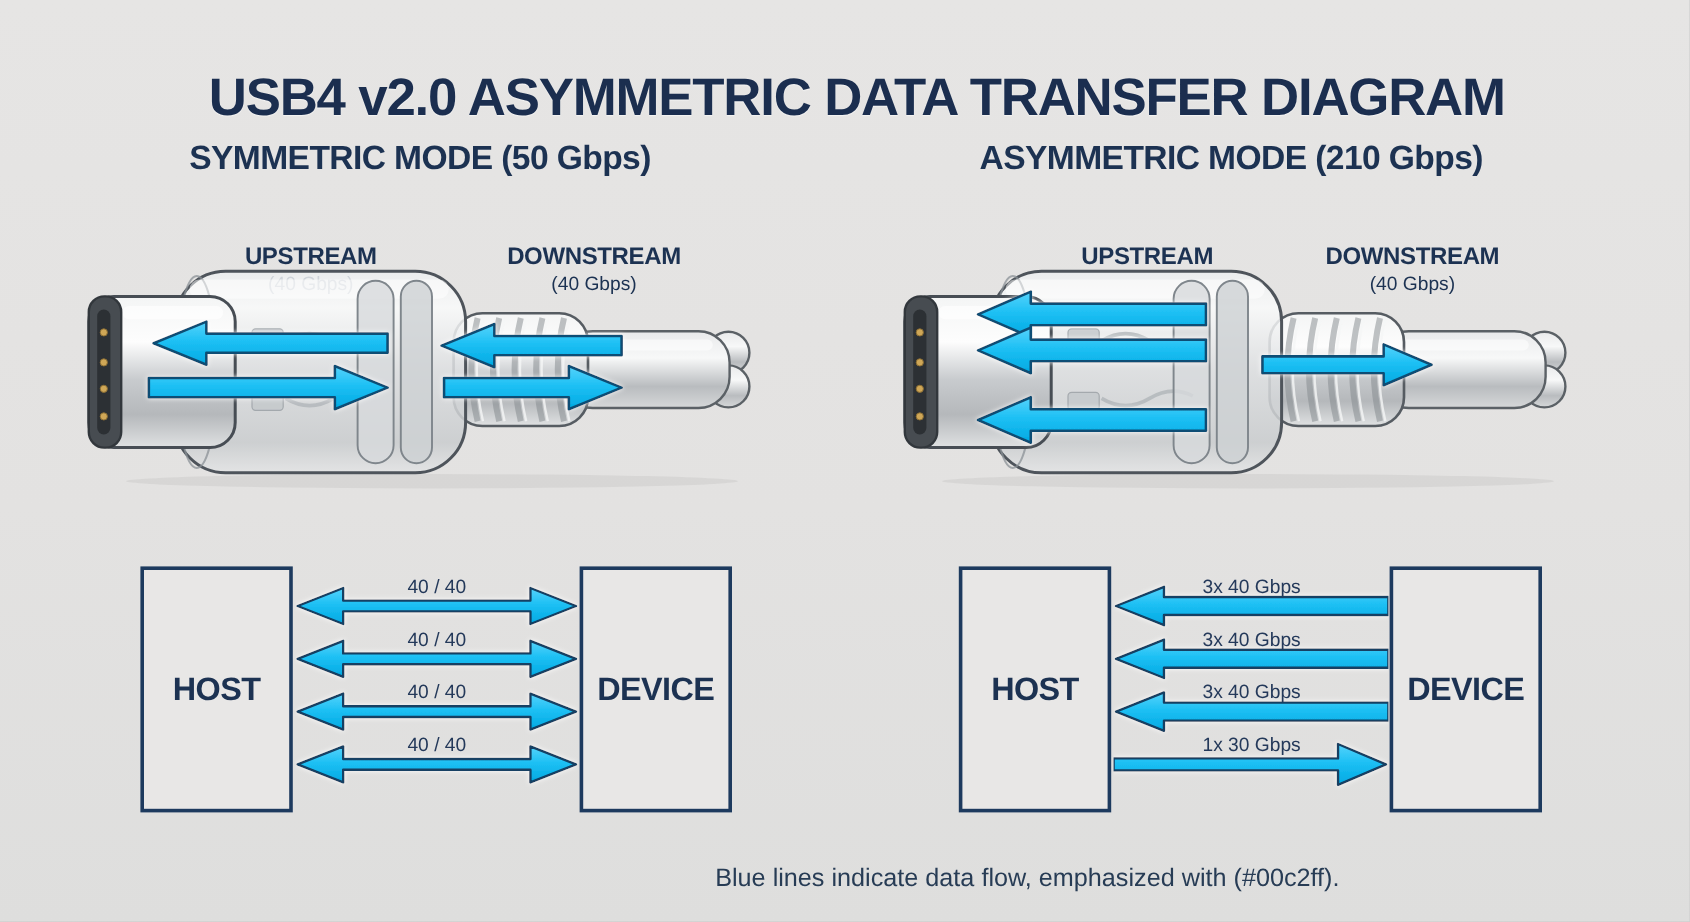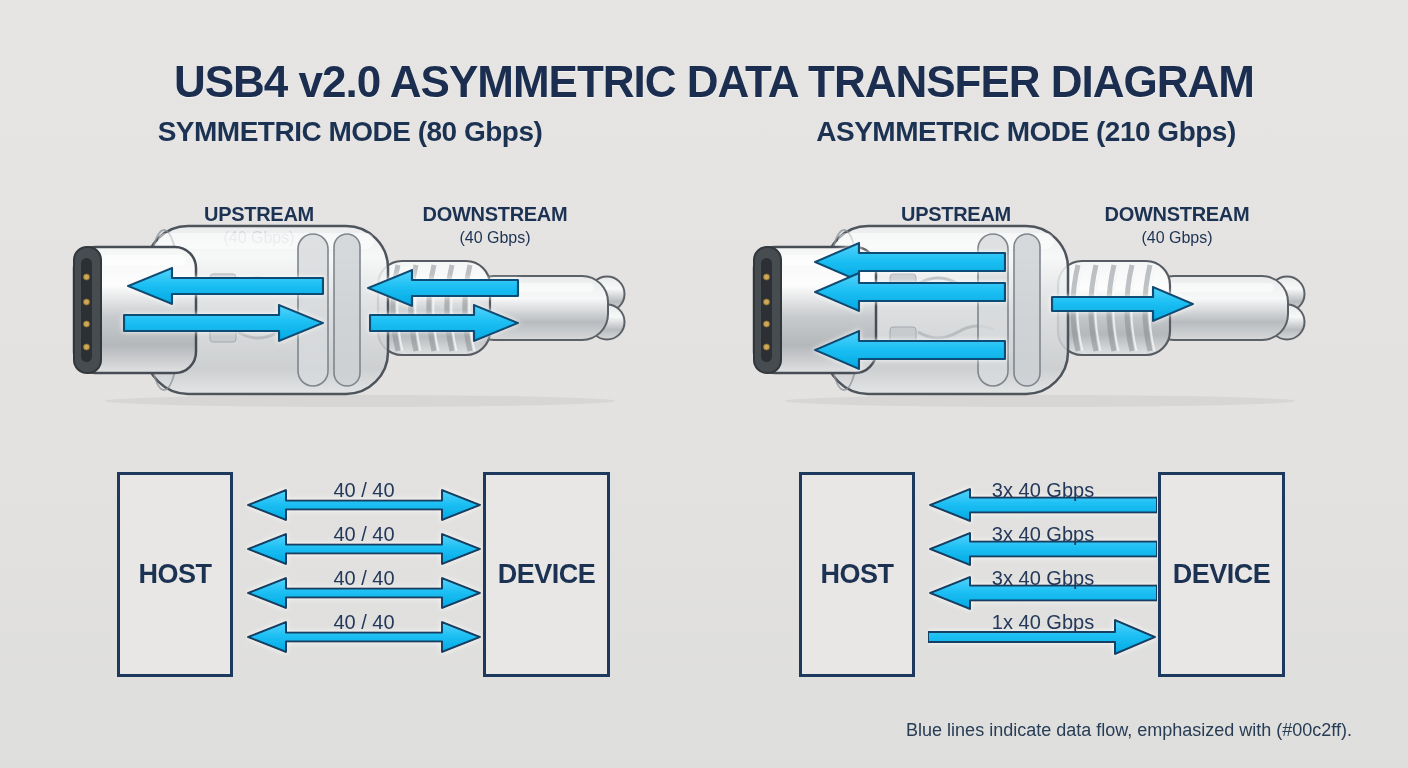--- a/index.html
+++ b/index.html
@@ -17,33 +17,33 @@
   }
   .panel-heading{
     top:116px;width:600px;text-align:center;
     font-size:28px;font-weight:700;color:#1c3252;letter-spacing:-.5px;
   }
   .stream{width:300px;text-align:center;line-height:24px;margin-top:32px;}
   .stream .lbl{font-size:20px;font-weight:700;letter-spacing:-.3px;}
   .stream .val{font-size:16px;font-weight:400;}
   svg.connector{position:absolute;}
   .node-box{
-    position:absolute;top:0;width:116px;height:205px;box-sizing:border-box;
+    position:absolute;top:0;width:127px;height:205px;box-sizing:border-box;
     border:3px solid #1d3a5e;background:#e8e7e6;
     display:flex;align-items:center;justify-content:center;
     font-size:27px;font-weight:700;color:#1c3252;letter-spacing:-.5px;
   }
   .diagram{position:absolute;width:493px;height:205px;}
   .link-label{
     position:absolute;width:236px;text-align:center;
-    font-size:20px;font-weight:500;color:#24395a;line-height:22px;
+    font-size:16px;font-weight:500;color:#24395a;line-height:22px;
   }
   .caption{
-    top:720px;left:596px;right:56px;text-align:right;
-    font-size:18px;font-weight:400;color:#273c55;
+    top:720px;left:596px;right:56px;
+    font-size:21px;font-weight:400;color:#273c55;
   }
   .flow{fill:url(#gArrow);stroke:#0f4e74;stroke-width:2.2;stroke-linejoin:round;}
   .flow-d{fill:url(#gArrow);stroke:#123f63;stroke-width:2;stroke-linejoin:round;}
 </style>
 </head>
 <body>
 
 <div id="stage">
 
   <svg width="0" height="0" style="position:absolute" aria-hidden="true">
@@ -101,21 +101,21 @@
         <circle cx="26.5" cy="57" r="3" fill="#cfa757" stroke="#8a6d32" stroke-width="0.8"></circle>
         <circle cx="26.5" cy="82" r="3" fill="#cfa757" stroke="#8a6d32" stroke-width="0.8"></circle>
         <circle cx="26.5" cy="104" r="3" fill="#cfa757" stroke="#8a6d32" stroke-width="0.8"></circle>
         <circle cx="26.5" cy="127" r="3" fill="#cfa757" stroke="#8a6d32" stroke-width="0.8"></circle>
       </g>
     </defs>
   </svg>
 
   <h1 class="abs page-title">USB4 v2.0 ASYMMETRIC DATA TRANSFER DIAGRAM</h1>
 
-  <div class="abs panel-heading" style="left:50px">SYMMETRIC MODE (80 Gbps)</div>
+  <div class="abs panel-heading" style="left:50px">SYMMETRIC MODE (50 Gbps)</div>
 
   <div class="abs stream" style="left:109px;top:170px">
     <div class="lbl">UPSTREAM</div>
     <div class="val">(40 Gbps)</div>
   </div>
   <div class="abs stream" style="left:345px;top:170px">
     <div class="lbl">DOWNSTREAM</div>
     <div class="val">(40 Gbps)</div>
   </div>
 
@@ -181,18 +181,18 @@
       <g filter="url(#fGlow)">
         <polygon class="flow-d" points="2,33 42,17 42,25.5 229,25.5 229,40.5 42,40.5 42,49"></polygon>
         <polygon class="flow-d" points="2,77 42,61 42,69.5 229,69.5 229,84.5 42,84.5 42,93"></polygon>
         <polygon class="flow-d" points="2,121 42,105 42,113.5 229,113.5 229,128.5 42,128.5 42,137"></polygon>
         <polygon class="flow-d" points="227,165 187,148 187,160 0,160 0,170 187,170 187,182"></polygon>
       </g>
     </svg>
     <div class="link-label" style="left:126px;top:7px">3x 40 Gbps</div>
     <div class="link-label" style="left:126px;top:51px">3x 40 Gbps</div>
     <div class="link-label" style="left:126px;top:95px">3x 40 Gbps</div>
-    <div class="link-label" style="left:126px;top:139px">1x 40 Gbps</div>
+    <div class="link-label" style="left:126px;top:139px">1x 30 Gbps</div>
   </div>
 
   <div class="abs caption">Blue lines indicate data flow, emphasized with (#00c2ff).</div>
 
 </div>
 
 </body></html>

